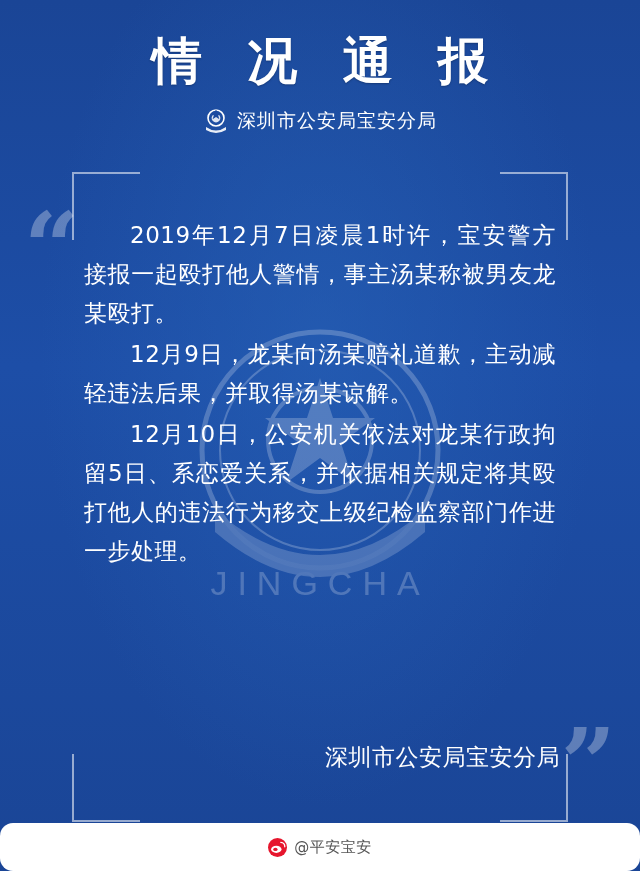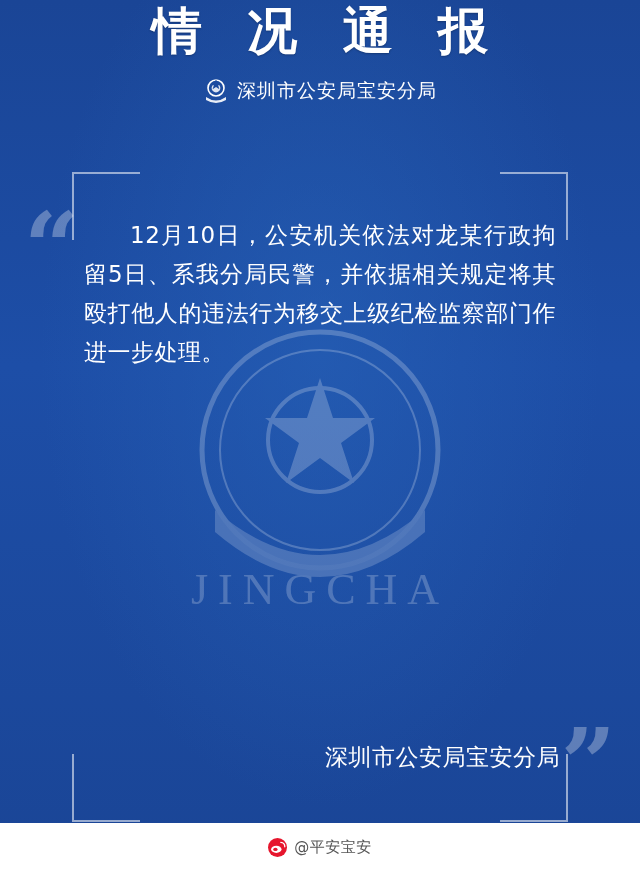--- a/index.html
+++ b/index.html
@@ -25,20 +25,21 @@
     background:
       radial-gradient(ellipse at 50% 40%, rgba(40,100,185,0.55) 0%, rgba(27,74,160,0) 62%),
       linear-gradient(180deg, #1a4596 0%, #1d4ea7 42%, #1a4596 100%);
     pointer-events: none;
   }
 
   
   .header {
     position: relative;
     z-index: 3;
+    padding-top: 30px;
     text-align: center;
   }
   .title {
     color: #ffffff;
     font-family: "DejaVu Serif", "Liberation Serif", serif;
     font-weight: bold;
     font-size: 50px;
     letter-spacing: 14px;
     text-indent: 14px;
     line-height: 1.25;
@@ -105,22 +106,22 @@
     top: 300px;
     transform: translateX(-50%);
     width: 330px;
     text-align: center;
     opacity: 0.22;
     z-index: 2;
     pointer-events: none;
   }
   .watermark-text {
     color: #ffffff;
-    font-family: Liberation Serif, serif;
-    font-size: 44px;
+    font-family: Liberation Sans, sans-serif;
+    font-size: 34px;
     letter-spacing: 10px;
     margin-top: -70px;
   }
 
   
   .body-text {
     position: absolute;
     left: 44px;
     top: 44px;
     width: 472px;
@@ -155,20 +156,21 @@
     left: 0;
     right: 0;
     bottom: 0;
     height: 48px;
     background: #ffffff;
     z-index: 5;
     display: flex;
     align-items: center;
     justify-content: center;
     gap: 7px;
+    border-radius: 13px;
   }
   .weibo-icon { width: 19px; height: 19px; flex: 0 0 auto; }
   .footer-handle {
     color: #555555;
     font-size: 15px;
     letter-spacing: 0.5px;
   }
 </style>
 </head>
 <body>
@@ -205,21 +207,23 @@
   <div class="card">
     <span class="frame-corner fc-tl"></span>
     <span class="frame-corner fc-tr"></span>
     <span class="frame-corner fc-bl"></span>
     <span class="frame-corner fc-br"></span>
 
     <span class="quote-mark quote-open">“</span>
     <span class="quote-mark quote-close">”</span>
 
     <div class="body-text">
-      <p class="para">12月10日，公安机关依法对龙某行政拘留5日、系我分局民警，并依据相关规定将其殴打他人的违法行为移交上级纪检监察部门作进一步处理。</p>
+      <p class="para">2019年12月7日凌晨1时许，宝安警方接报一起殴打他人警情，事主汤某称被男友龙某殴打。</p>
+      <p class="para">12月9日，龙某向汤某赔礼道歉，主动减轻违法后果，并取得汤某谅解。</p>
+      <p class="para">12月10日，公安机关依法对龙某行政拘留5日、系恋爱关系，并依据相关规定将其殴打他人的违法行为移交上级纪检监察部门作进一步处理。</p>
     </div>
 
     <div class="signature">
       <div>深圳市公安局宝安分局</div>
     </div>
   </div>
 
   <div class="footer">
     <span class="weibo-icon">
       <svg viewBox="0 0 19 19" width="19" height="19" aria-hidden="true">

